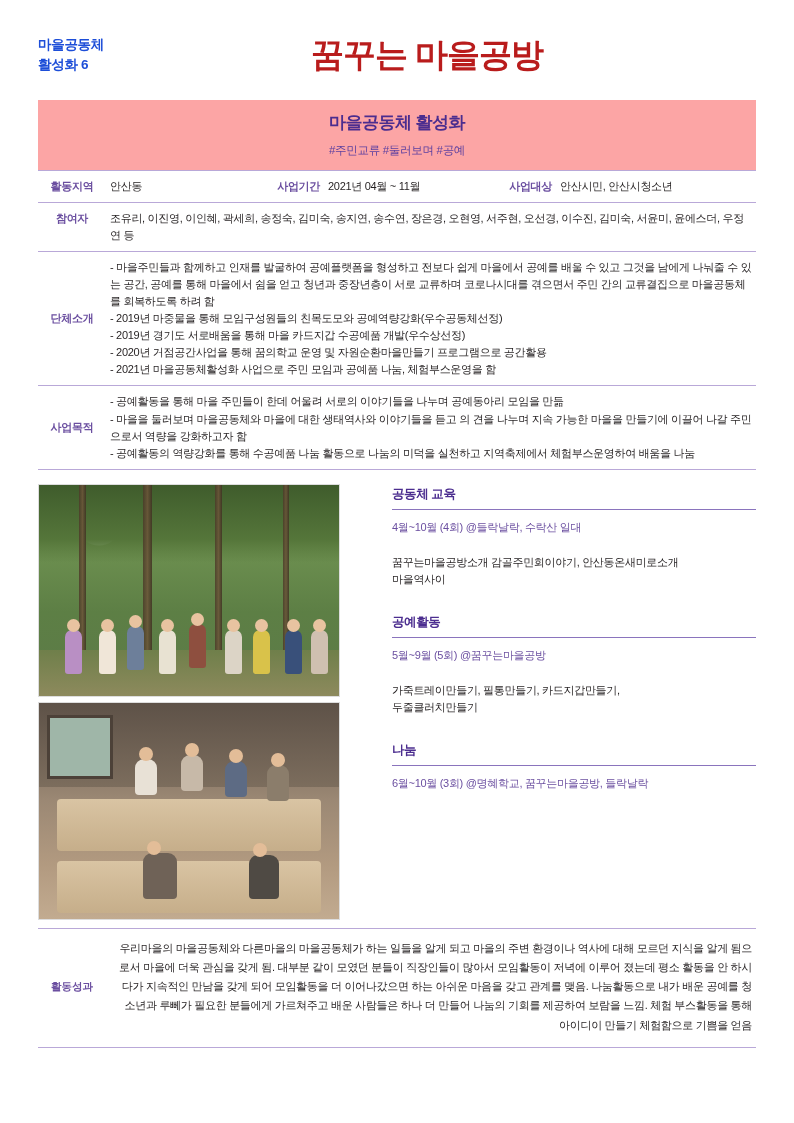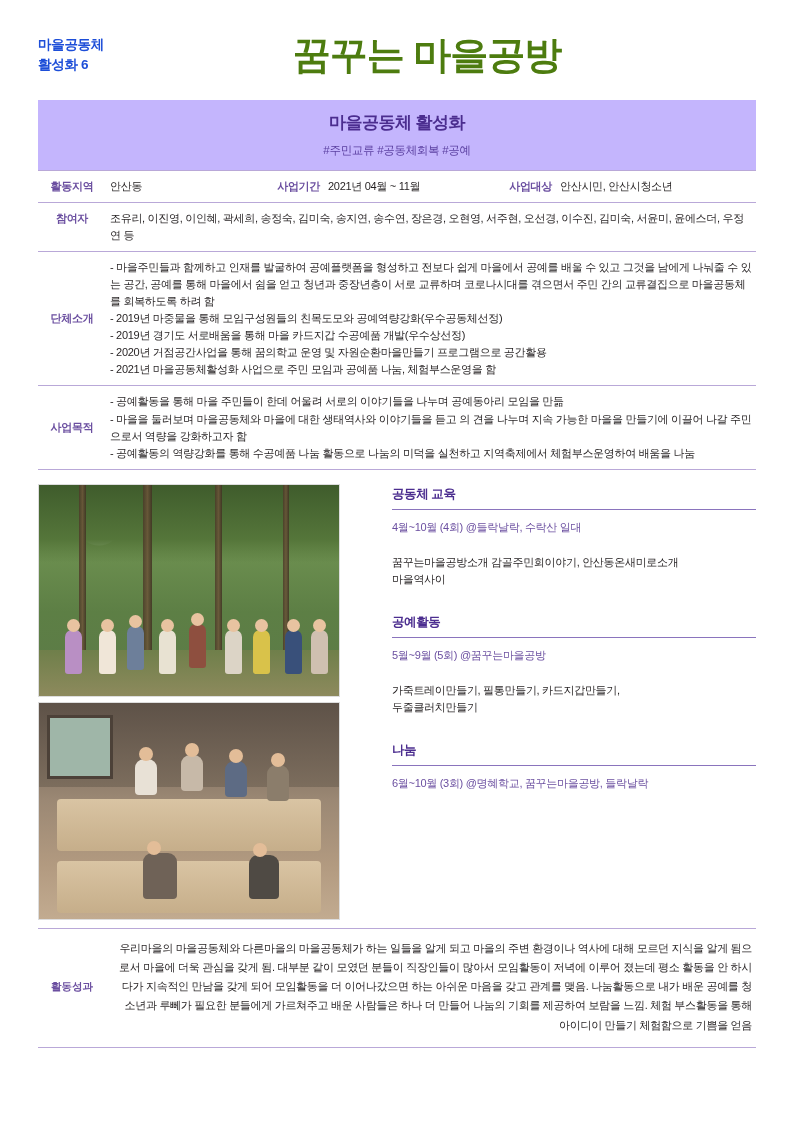--- a/index.html
+++ b/index.html
@@ -36,31 +36,31 @@
     width: 170px;
     font-size: 13.5px;
     font-weight: bold;
     color: #1d4ed8;
     line-height: 1.5;
     letter-spacing: -0.3px;
   }
   .header-title {
     flex: 1;
     text-align: center;
-    font-size: 38px;
-    font-weight: bold;
-    color: #4d7c0f;
+    font-size: 33px;
+    font-weight: bold;
+    color: #b91c1c;
     letter-spacing: -1px;
     margin-left: -110px;
     font-family: "Liberation Sans", sans-serif;
   }
 
   
   .banner {
-    background: #c4b5fd;
+    background: #fca5a5;
     text-align: center;
     padding: 11px 0 12px;
     margin-top: 12px;
   }
   .banner-title {
     font-size: 17px;
     font-weight: bold;
     color: #4b2d8f;
     letter-spacing: -0.5px;
   }
@@ -271,21 +271,21 @@
   <div class="header">
     <div class="header-left">
       <div>마을공동체</div>
       <div>활성화 6</div>
     </div>
     <div class="header-title">꿈꾸는 마을공방</div>
   </div>
 
   <div class="banner">
     <div class="banner-title">마을공동체 활성화</div>
-    <div class="banner-tags">#주민교류 #공동체회복 #공예</div>
+    <div class="banner-tags">#주민교류 #둘러보며 #공예</div>
   </div>
 
   <table class="info">
     <colgroup>
       <col style="width:68px">
       <col style="width:150px">
       <col style="width:68px">
       <col style="width:160px">
       <col style="width:72px">
       <col>

